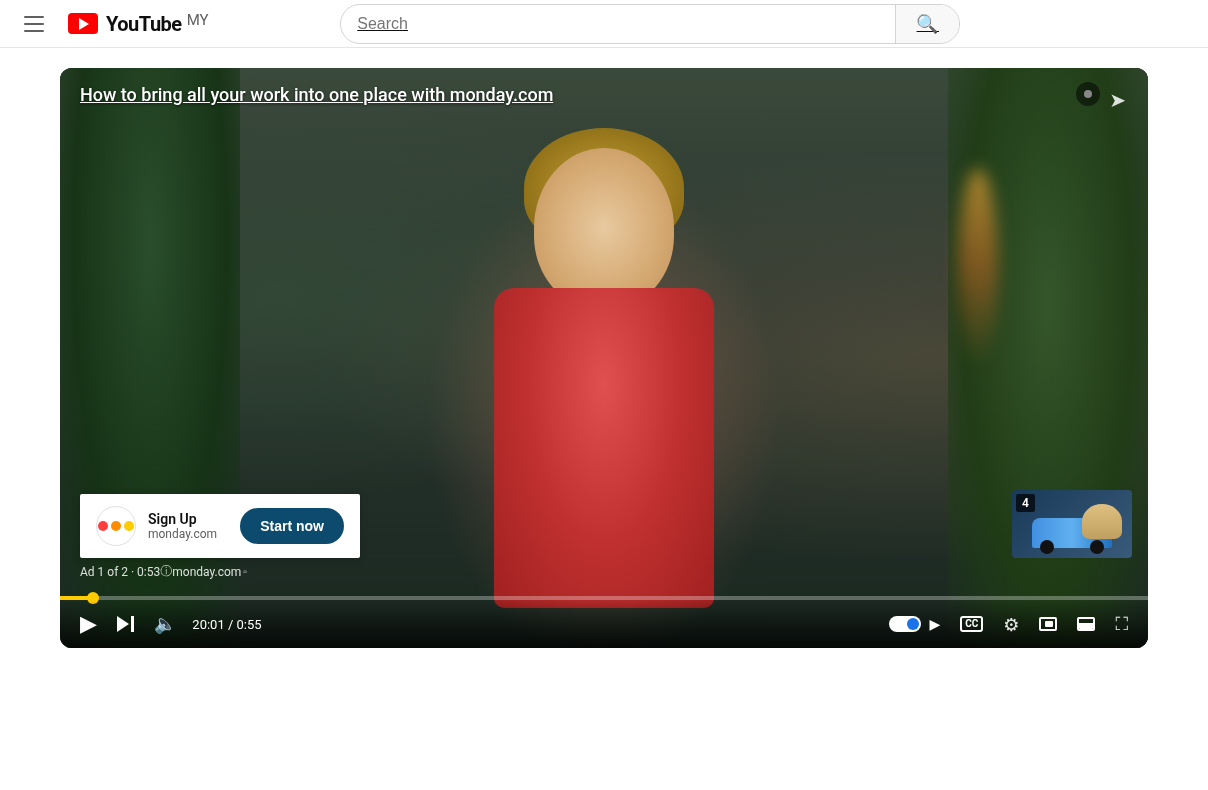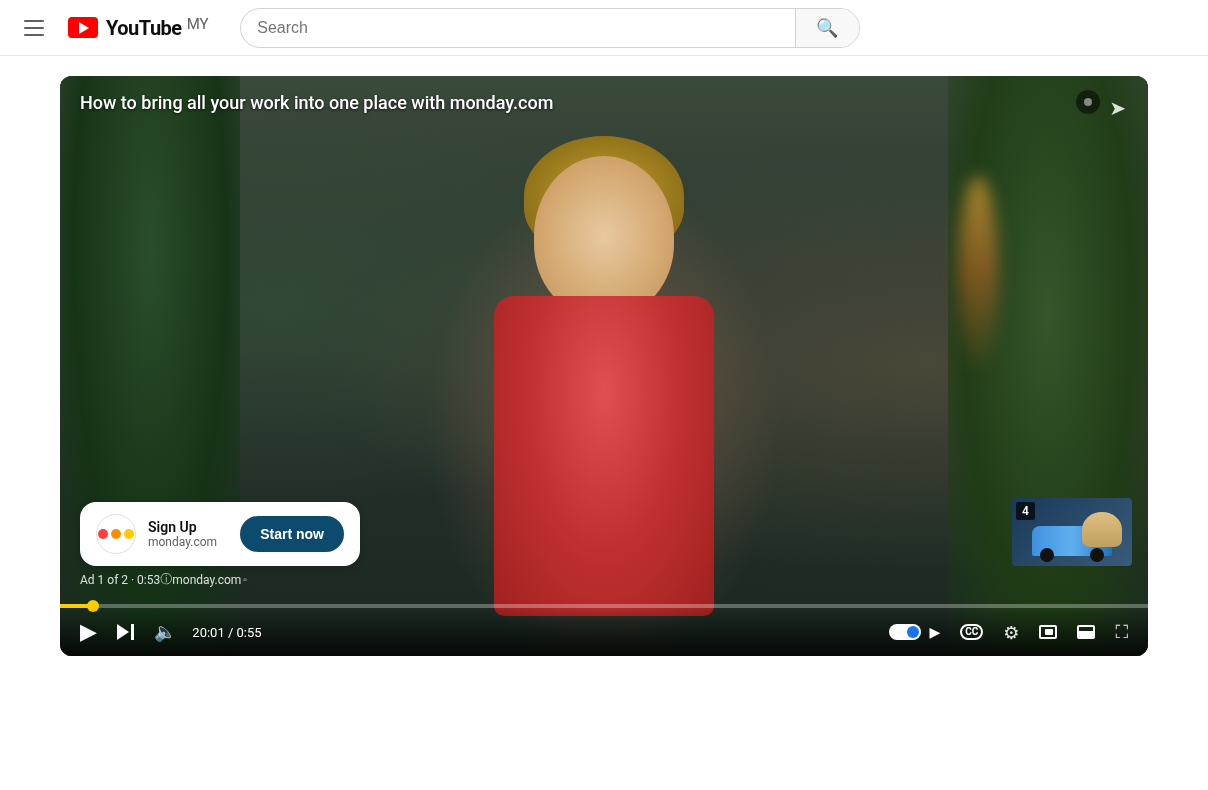--- a/index.html
+++ b/index.html
@@ -11,21 +11,21 @@
       width: 1208px;
       height: 790px;
       overflow: hidden;
     }
 
     
     .header {
       display: flex;
       align-items: center;
       padding: 0 16px;
-      height: 56px;
+      height: 48px;
       background: #ffffff;
       border-bottom: 1px solid #e5e5e5;
       gap: 16px;
     }
     .header-left {
       display: flex;
       align-items: center;
       gap: 16px;
       min-width: 180px;
     }
@@ -74,23 +74,24 @@
     .yt-country {
       font-size: 15px;
       color: #606060;
       margin-top: -8px;
       margin-left: 1px;
     }
     .header-center {
       flex: 1;
       display: flex;
       align-items: center;
-      justify-content: flex-start;
+      justify-content: flex-end;
       max-width: 720px;
       margin: 0 auto;
+      text-decoration: underline;
     }
     .search-bar {
       display: flex;
       align-items: center;
       width: 100%;
       max-width: 620px;
       height: 40px;
       border: 1px solid #d3d3d3;
       border-radius: 40px;
       overflow: hidden;
@@ -249,20 +250,21 @@
     
     .video-title-overlay {
       position: absolute;
       top: 16px;
       left: 20px;
       color: #ffffff;
       font-size: 18px;
       font-weight: 500;
       text-shadow: 0 1px 3px rgba(0,0,0,0.7);
       max-width: 700px;
+      text-decoration: underline;
     }
 
     
     .share-icon-overlay {
       position: absolute;
       top: 14px;
       right: 16px;
       color: rgba(255,255,255,0.85);
       font-size: 20px;
       cursor: pointer;
@@ -285,21 +287,21 @@
       justify-content: center;
       cursor: pointer;
     }
 
     
     .ad-card {
       position: absolute;
       bottom: 90px;
       left: 20px;
       background: #ffffff;
-      border-radius: 16px;
+      border-radius: 2px;
       padding: 12px 16px;
       display: flex;
       align-items: center;
       gap: 12px;
       box-shadow: 0 2px 8px rgba(0,0,0,0.2);
       min-width: 280px;
     }
     .ad-logo {
       width: 40px;
       height: 40px;
@@ -518,21 +520,21 @@
       right: 2px;
       width: 12px;
       height: 12px;
       background: #1a73e8;
       border-radius: 50%;
     }
 
     
     .icon-cc {
       border: 2px solid white;
-      border-radius: 8px;
+      border-radius: 3px;
       font-size: 10px;
       font-weight: 700;
       padding: 1px 3px;
       color: white;
       line-height: 1;
     }
     .icon-gear {
       font-size: 18px;
     }
     .icon-theater {

